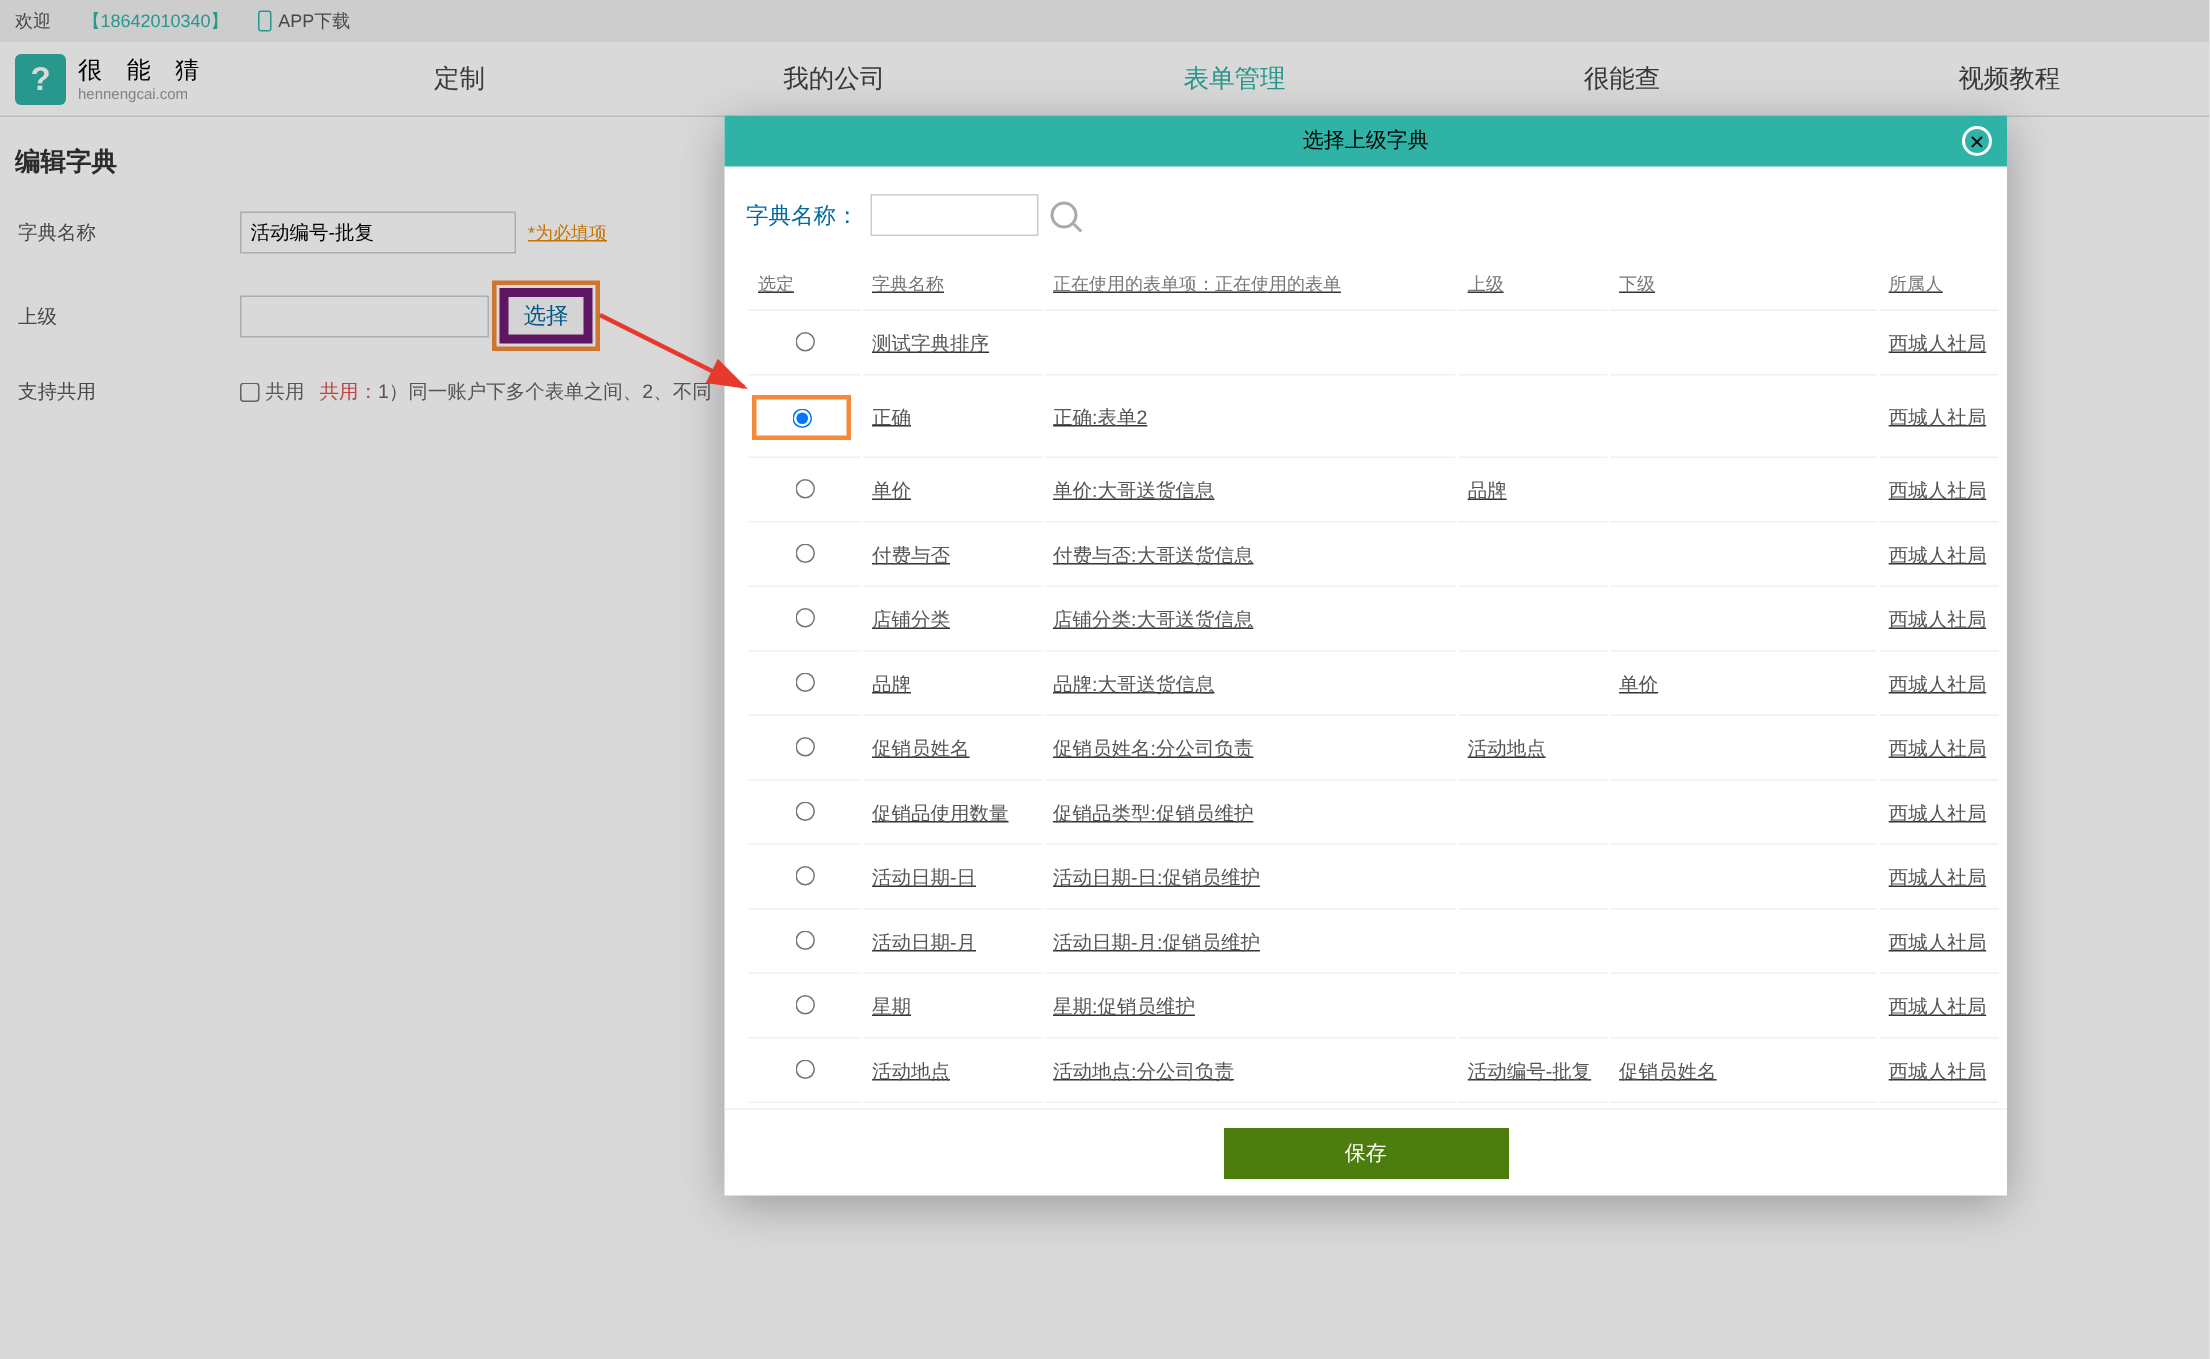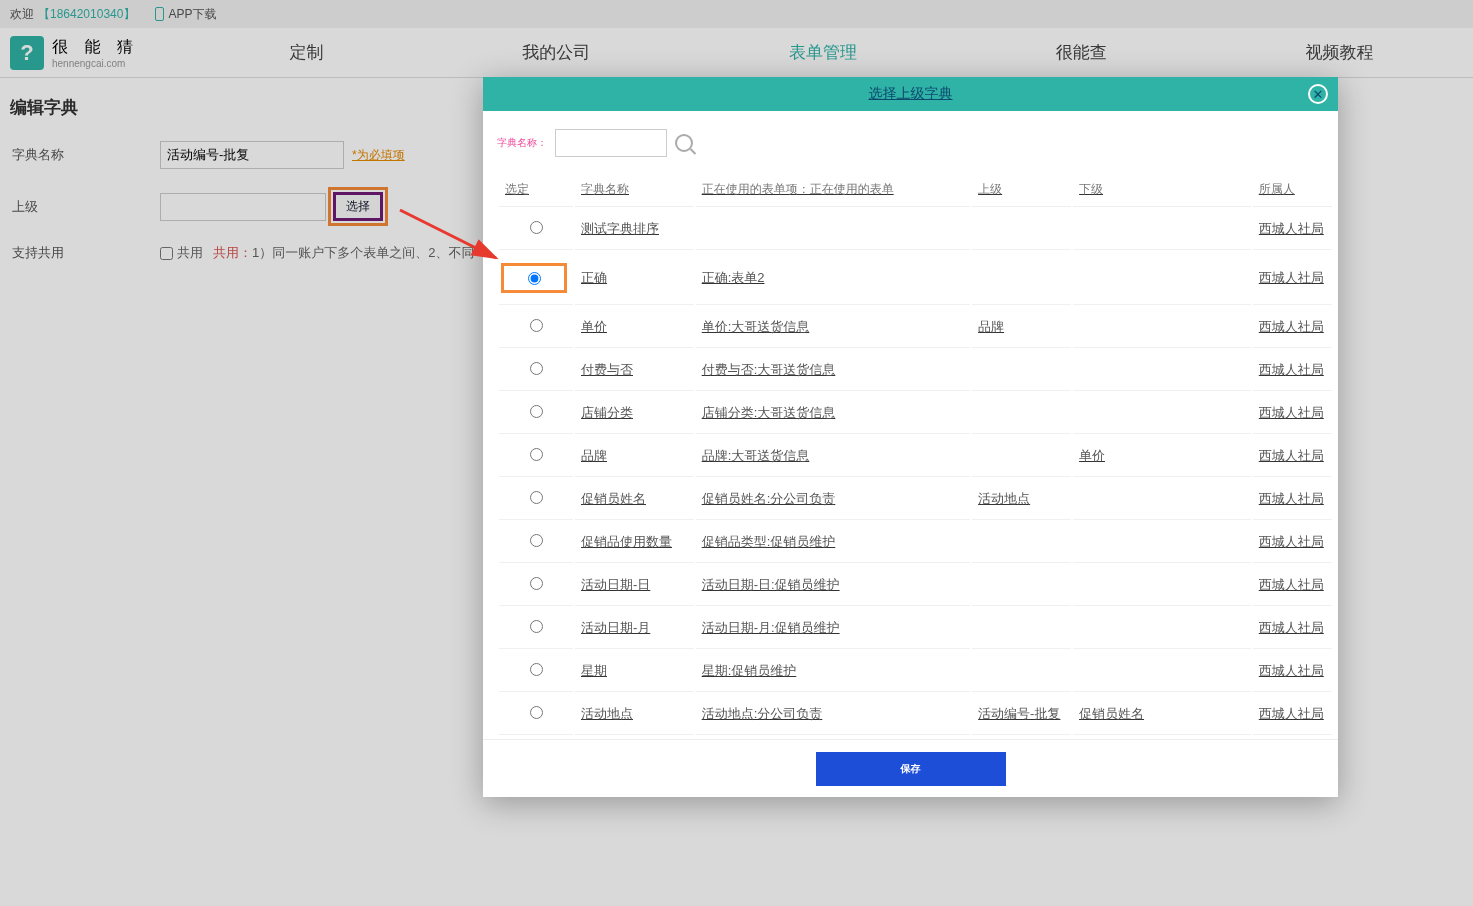--- a/index.html
+++ b/index.html
@@ -3,21 +3,21 @@
   <meta charset="utf-8">
   <style>
     * { box-sizing: border-box; margin: 0; padding: 0; }
     body { font-family: "Microsoft YaHei", Arial, sans-serif; font-size: 13px; color: #333; background: #fff; width: 1473px; height: 906px; position: relative; overflow: hidden; }
     
     
     .overlay-dim { position: absolute; inset: 0; background: rgba(0,0,0,0.15); pointer-events: none; z-index: 10; }
     
     
     .topbar { height: 28px; display: flex; align-items: center; padding: 0 10px; font-size: 12px; color: #555; background: #f1f1f1; }
-    .topbar .welcome { margin-right: 4px; }
+    .topbar .welcome { margin-right: 21px; }
     .topbar .phone { color: #2fb3a6; }
     .topbar .app { margin-left: 20px; display: flex; align-items: center; gap: 4px; color: #555; }
     .phone-icon { width: 9px; height: 14px; border: 1px solid #2fb3a6; border-radius: 2px; display: inline-block; position: relative; }
     
     
     .header { height: 50px; display: flex; align-items: center; border-bottom: 1px solid #ddd; }
     .logo-block { display: flex; align-items: center; padding-left: 10px; width: 190px; }
     .logo { width: 34px; height: 34px; background: #2fb3a6; border-radius: 4px; display: flex; align-items: center; justify-content: center; margin-right: 8px; }
     .logo-q { font-family: Arial; font-size: 22px; color: #fff; font-weight: bold; }
     .brand-text { display: flex; flex-direction: column; }
@@ -28,51 +28,51 @@
     .nav .active { color: #2fb3a6; }
     
     
     .page { padding: 18px 10px; }
     .page-title { font-size: 17px; font-weight: bold; color: #333; margin-bottom: 22px; }
     .form-row { display: flex; align-items: center; margin-bottom: 18px; font-size: 13px; }
     .form-label { width: 150px; color: #555; padding-left: 2px; }
     .form-input { width: 184px; height: 28px; border: 1px solid #ccc; padding: 0 6px; font-size: 13px; }
     .required-note { color: #e68a00; margin-left: 8px; font-size: 12px; text-decoration: underline; }
     .select-btn-wrap { border: 3px solid #f58a39; padding: 2px; margin-left: 2px; }
-    .select-btn { border: 3px solid #701a75; background: #fafafa; padding: 3px 10px; color: #0f172a; cursor: pointer; font-size: 12px; }
+    .select-btn { border: 6px solid #701a75; background: #fafafa; padding: 3px 10px; color: #0369a1; cursor: pointer; font-size: 15px; }
     .checkbox-label { display: flex; align-items: center; gap: 4px; color: #666; }
     .share-text { margin-left: 10px; color: #666; }
     .share-text .red { color: #d9534f; }
     
     
     .modal { position: absolute; left: 483px; top: 77px; width: 855px; height: 720px; background: #fff; box-shadow: 0 6px 30px rgba(0,0,0,0.3); z-index: 20; display: flex; flex-direction: column; }
-    .modal-header { height: 34px; background: #2fb3a6; color: #0c4a6e; display: flex; align-items: center; justify-content: center; position: relative; font-size: 14px; text-decoration: underline; }
+    .modal-header { height: 34px; background: #2fb3a6; color: #000000; display: flex; align-items: center; justify-content: center; position: relative; font-size: 14px; }
     .modal-close { position: absolute; right: 10px; top: 50%; transform: translateY(-50%); width: 20px; height: 20px; border: 2px solid #fff; border-radius: 50%; display: flex; align-items: center; justify-content: center; cursor: pointer; font-size: 13px; line-height: 1; }
     .modal-body { flex: 1; overflow-y: auto; padding: 0 4px 0 14px; position: relative; }
     .modal-search { display: flex; align-items: center; padding: 18px 0 14px 0; gap: 8px; }
-    .modal-search-label { font-size: 10px; color: #ec4899; }
+    .modal-search-label { font-size: 15px; color: #0369a1; }
     .modal-search-input { width: 112px; height: 28px; border: 1px solid #ccc; padding: 0 6px; }
     .search-icon { width: 18px; height: 18px; border: 2px solid #aaa; border-radius: 50%; position: relative; cursor: pointer; }
     .search-icon::after { content: ''; position: absolute; width: 2px; height: 7px; background: #aaa; transform: rotate(-45deg); right: -3px; bottom: -5px; }
     
     
     .dict-table { width: 100%; text-decoration: underline; }
     .dict-table th { text-align: left; font-weight: normal; color: #777; font-size: 12px; padding: 8px 6px; border-bottom: 1px solid #eee; }
     .dict-table td { padding: 11px 6px; border-bottom: 1px solid #f0f0f0; font-size: 13px; color: #555; vertical-align: middle; }
     .col-select { width: 42px; text-align: center; }
     .col-name { width: 120px; }
     .col-usage { width: 278px; }
     .col-parent { width: 100px; }
     .col-child { width: 180px; }
     .col-owner { width: 80px; }
     .radio-wrap-highlight { display: inline-flex; align-items: center; justify-content: center; border: 3px solid #f58a39; width: 66px; height: 30px; margin-left: -4px; }
     .radio-wrap-highlight input { margin: 0; }
     
     .modal-footer { height: 58px; display: flex; align-items: center; justify-content: center; gap: 18px; border-top: 1px solid #eee; }
-    .btn-save { width: 190px; height: 34px; background: #1d4ed8; color: #fff; border: none; font-size: 10px; cursor: pointer; font-weight: bold; }
+    .btn-save { width: 190px; height: 34px; background: #4d7c0f; color: #fff; border: none; font-size: 14px; cursor: pointer; }
     .btn-clear { width: 190px; height: 34px; background: #fff; color: #3ebdaa; border: 1px solid #3ebdaa; font-size: 14px; cursor: pointer; }
     
     
     .arrow { position: absolute; left: 396px; top: 206px; z-index: 25; pointer-events: none; }
     
     
     .modal-body::-webkit-scrollbar { width: 12px; }
     .modal-body::-webkit-scrollbar-thumb { background: #ccc; border-radius: 6px; }
     .modal-body::-webkit-scrollbar-track { background: #f4f4f4; }
   </style>

